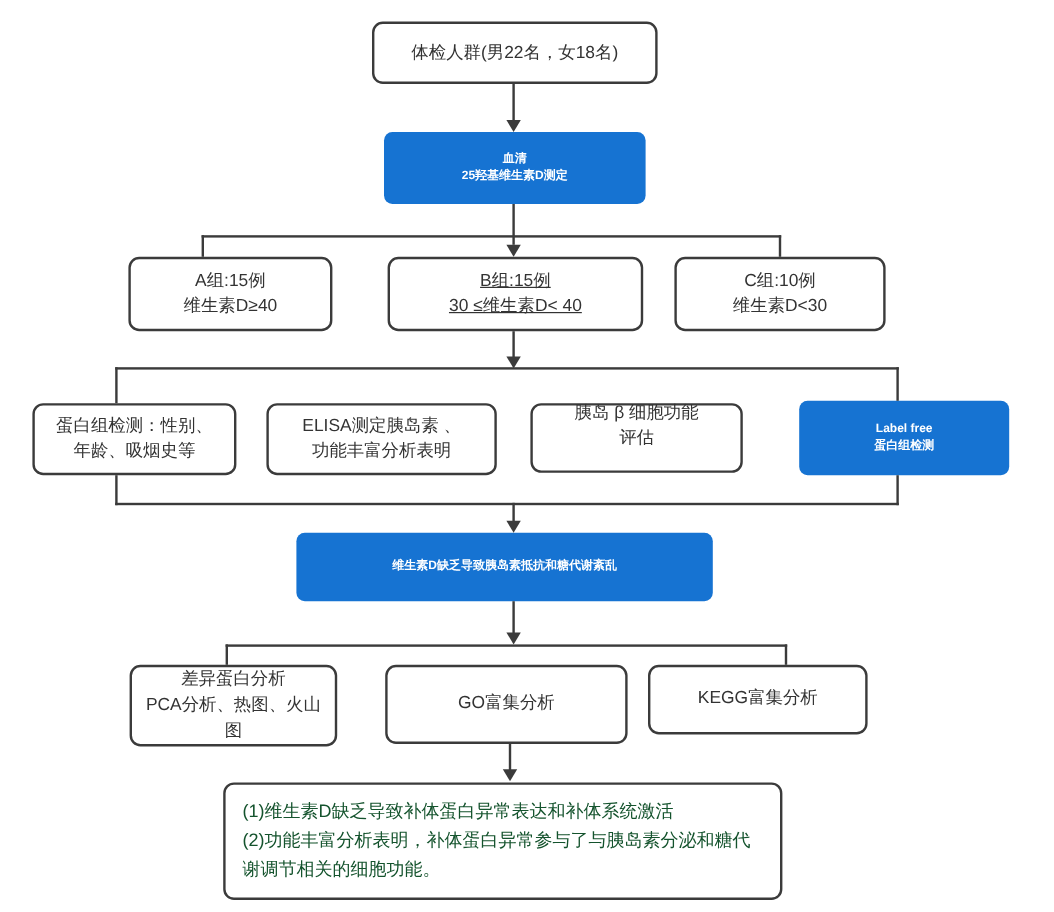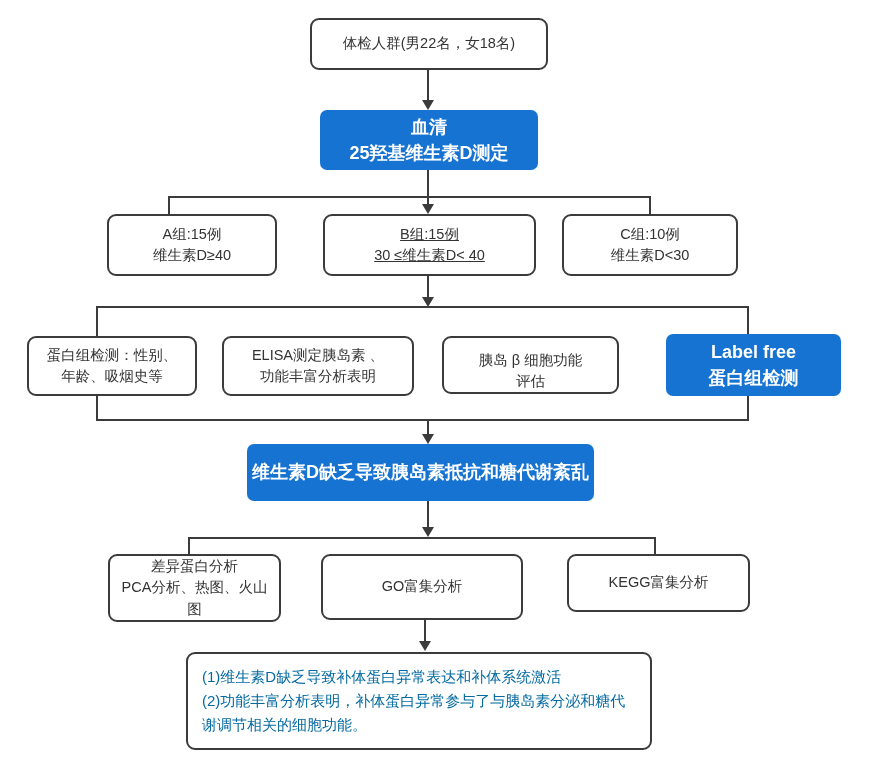--- a/index.html
+++ b/index.html
@@ -6,39 +6,39 @@
   .canvas{
     position:relative;width:878px;height:760px;background:#ffffff;
     font-family:"Liberation Sans","DejaVu Sans",sans-serif;color:#333333;
     overflow:hidden;
   }
   .node{
     position:absolute;box-sizing:border-box;
     border:2px solid #3b3b3b;border-radius:9px;background:#ffffff;
     display:flex;flex-direction:column;align-items:center;justify-content:center;
     font-size:14.5px;line-height:1.45;text-align:center;color:#333333;
-    padding:0 8px;
+    padding:16px 8px;
   }
   .node .ln{display:block;white-space:nowrap;}
   .node.blue{
     background:var(--accent);border:none;color:#ffffff;font-weight:bold;
-    border-radius:7px;font-size:18px;
+    border-radius:7px;font-size:10px;
   }
   .node.wrap .ln{white-space:normal;}
   .vline{position:absolute;width:2px;background:#3b3b3b;}
   .hline{position:absolute;height:2px;background:#3b3b3b;}
   .arrow-down{
     position:absolute;width:0;height:0;
     border-left:6px solid transparent;border-right:6px solid transparent;
     border-top:10px solid #3b3b3b;
   }
   .final-text{
     position:absolute;box-sizing:border-box;
     border:2px solid #3b3b3b;border-radius:9px;background:#ffffff;
-    font-size:15px;line-height:1.62;text-align:left;color:#0369a1;
+    font-size:15px;line-height:1.62;text-align:left;color:#14532d;
     padding:8px 14px;display:flex;flex-direction:column;justify-content:center;
   }
 </style>
 </head>
 <body>
 
 <div class="canvas">
 
   <div class="node" style="left:310px;top:18px;width:238px;height:52px;">
     <span class="ln">体检人群(男22名，女18名)</span>
@@ -83,21 +83,21 @@
     <span class="ln">维生素D缺乏导致胰岛素抵抗和糖代谢紊乱</span>
   </div>
 
   <div class="node wrap" style="left:108px;top:554px;width:173px;height:68px;">
     <span class="ln">差异蛋白分析</span>
     <span class="ln">PCA分析、热图、火山图</span>
   </div>
   <div class="node" style="left:321px;top:554px;width:202px;height:66px;">
     <span class="ln">GO富集分析</span>
   </div>
-  <div class="node" style="left:567px;top:554px;width:183px;height:58px;">
+  <div class="node" style="left:540px;top:554px;width:183px;height:58px;">
     <span class="ln">KEGG富集分析</span>
   </div>
 
   <div class="final-text" style="left:186px;top:652px;width:466px;height:98px;">
     <span>(1)维生素D缺乏导致补体蛋白异常表达和补体系统激活</span>
     <span>(2)功能丰富分析表明，补体蛋白异常参与了与胰岛素分泌和糖代谢调节相关的细胞功能。</span>
   </div>
 
   <div class="vline" style="left:427px;top:70px;height:31px;"></div>
   <div class="arrow-down" style="left:422px;top:100px;"></div>

